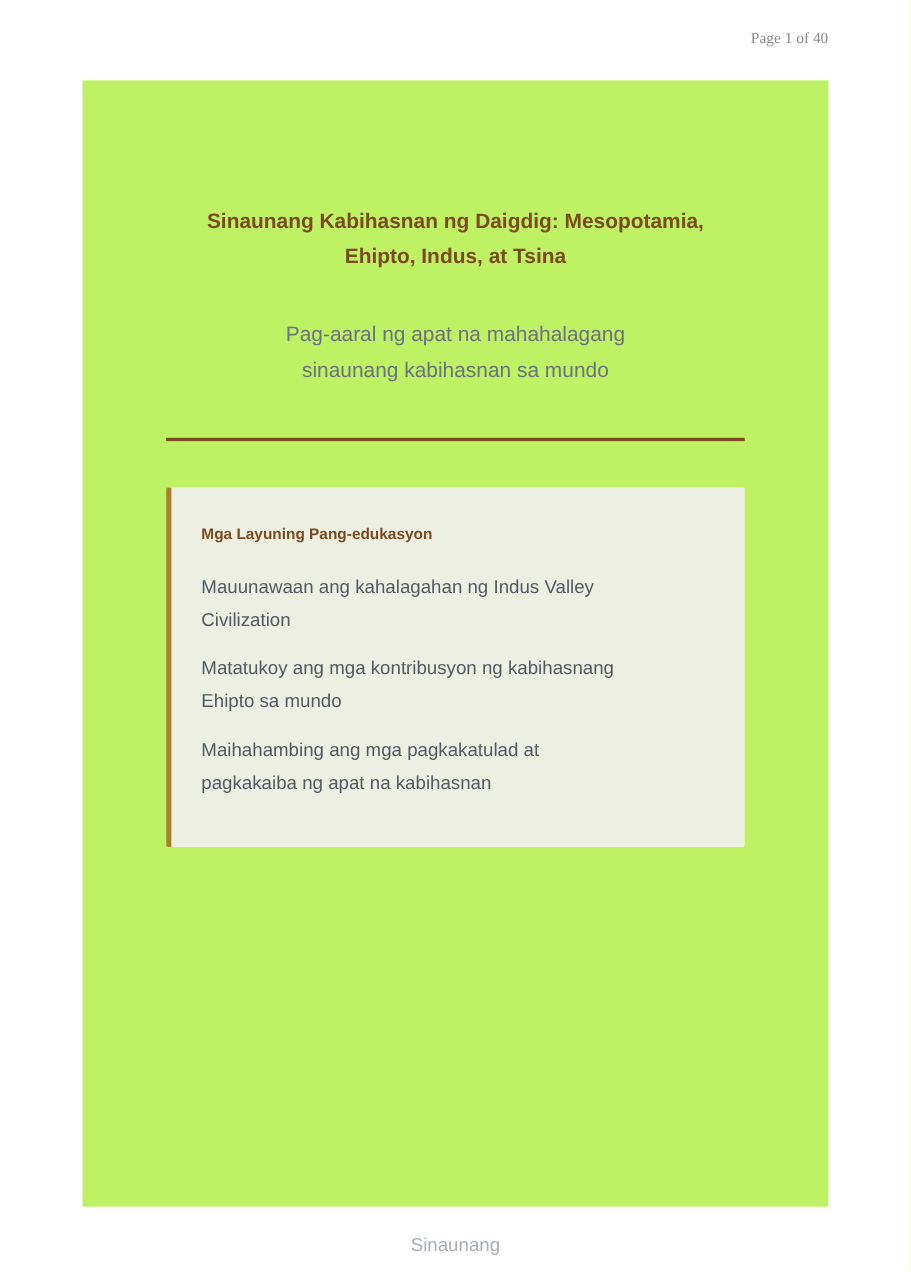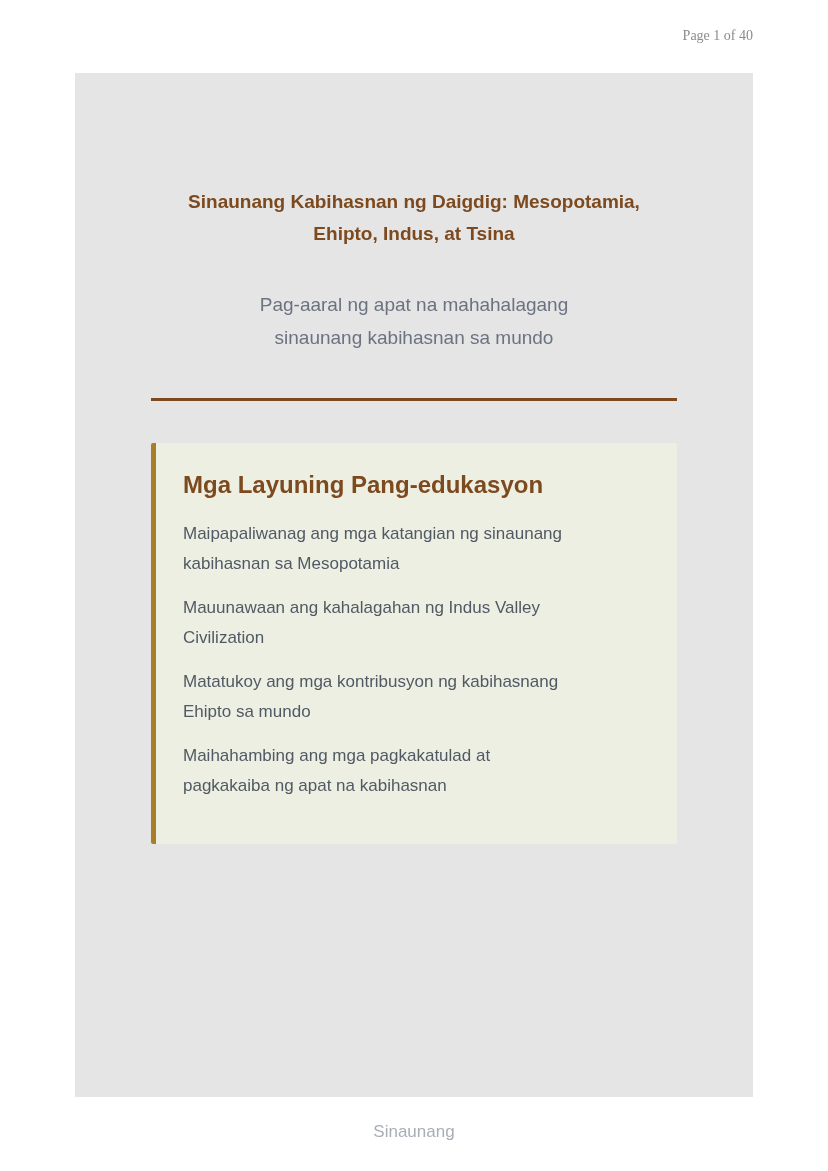--- a/index.html
+++ b/index.html
@@ -21,21 +21,21 @@
     font-family: "Liberation Serif", serif;
     font-size: 14px;
     color: #8b8b8b;
   }
   .card {
     position: absolute;
     left: 75px;
     top: 73px;
     width: 678px;
     height: 1024px;
-    background: #e5e5e5;
+    background: #bef264;
     box-sizing: border-box;
     padding: 113px 76px 4px 76px;
   }
   .doc-title {
     margin: 0 auto;
     max-width: 515px;
     text-align: center;
     font-size: 19px;
     line-height: 32px;
     font-weight: bold;
@@ -59,21 +59,21 @@
   .objectives-box {
     margin-top: 42px;
     background: #edefe3;
     border-left: 5px solid #a87e2b;
     border-radius: 2px;
     box-sizing: border-box;
     padding: 30px 0 29px 27px;
   }
   .objectives-heading {
     margin: 0 0 22px 0;
-    font-size: 24px;
+    font-size: 14px;
     line-height: 24px;
     font-weight: bold;
     color: #7c4a1e;
   }
   .objective-item {
     margin: 0 0 14px 0;
     max-width: 380px;
     font-size: 17px;
     line-height: 30px;
     color: #515a64;
@@ -97,21 +97,20 @@
 
   <h1 class="doc-title">Sinaunang Kabihasnan ng Daigdig: Mesopotamia, Ehipto, Indus, at Tsina</h1>
 
   <p class="doc-subtitle">Pag-aaral ng apat na mahahalagang sinaunang kabihasnan sa mundo</p>
 
   <hr class="divider">
 
   <div class="objectives-box">
     <h2 class="objectives-heading">Mga Layuning Pang-edukasyon</h2>
 
-    <p class="objective-item">Maipapaliwanag ang mga katangian ng sinaunang kabihasnan sa Mesopotamia</p>
     <p class="objective-item">Mauunawaan ang kahalagahan ng Indus Valley Civilization</p>
     <p class="objective-item">Matatukoy ang mga kontribusyon ng kabihasnang Ehipto sa mundo</p>
     <p class="objective-item">Maihahambing ang mga pagkakatulad at pagkakaiba ng apat na kabihasnan</p>
   </div>
 
 </div>
 
 <div class="footer-brand">Sinaunang</div>
 
 </body></html>

